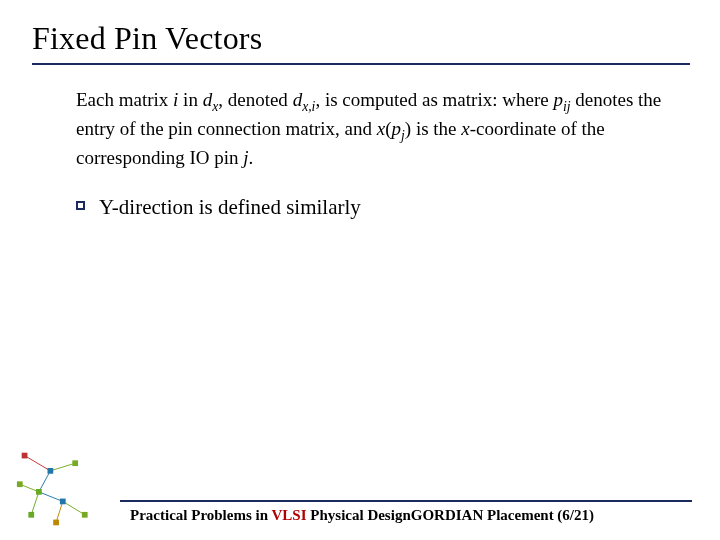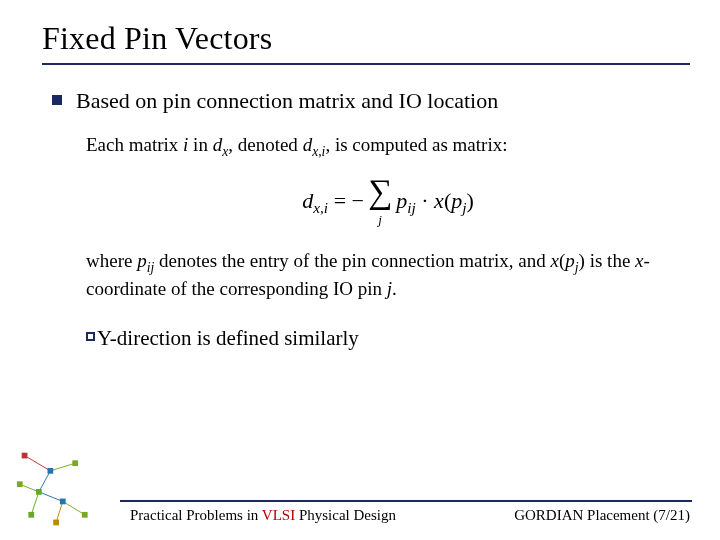--- a/index.html
+++ b/index.html
@@ -7,21 +7,21 @@
   body {
     font-family: "Times New Roman", Times, serif;
     background: #fff;
     color: #000;
     position: relative;
   }
   .slide {
     width: 720px;
     height: 540px;
     position: relative;
-    padding: 20px 30px 0 42px;
+    padding: 20px 30px 0 32px;
   }
   .title {
     font-size: 32px;
     font-weight: normal;
     border-bottom: 2px solid #1a2a5e;
     padding-bottom: 6px;
     margin-bottom: 22px;
     letter-spacing: 0.2px;
   }
   .body-area {
@@ -77,34 +77,34 @@
   .formula .sum .lim {
     display: block;
     font-size: 13px;
     text-align: center;
     font-style: italic;
   }
   .formula sub { font-size: 0.7em; font-style: italic;}
   .row-sub {
     display: flex;
     align-items: flex-start;
-    gap: 2px;
+    gap: 14px;
     margin-left: 34px;
     margin-top: 4px;
   }
   .footer {
     position: absolute;
     left: 0; right: 0;
     bottom: 16px;
     padding: 0 30px 0 130px;
     display: flex;
-    justify-content: space-between;
+    justify-content: flex-start;
     align-items: flex-end;
     font-size: 15px;
-    font-weight: normal;
+    font-weight: bold;
   }
   .footer-rule {
     position: absolute;
     left: 120px; right: 28px;
     bottom: 38px;
     height: 2px;
     background: #1a2a5e;
   }
   .footer .vlsi { color: #b00000; }
   .graph-icon {
@@ -118,31 +118,24 @@
 </style>
 </head>
 <body>
 
 <div class="slide">
 
   <h1 class="title">Fixed Pin Vectors</h1>
 
   <div class="body-area">
 
-    <div class="row-top">
-      <span class="bullet-solid"></span>
-      <span class="body-text">Based on pin connection matrix and IO location</span>
-    </div>
 
     <div class="math-block">
       <span>Each matrix </span><span class="italic">i</span><span> in </span><span class="italic">d</span><sub class="italic">x</sub><span>, denoted </span><span class="italic">d</span><sub class="italic">x,i</sub><span>, is computed as matrix:</span>
 
-      <div class="formula">
-        <span>d</span><sub>x,i</sub><span style="font-style:normal"> = −</span><span class="sum"><span class="sigma">∑</span><span class="lim">j</span></span><span>p</span><sub>ij</sub><span style="font-style:normal"> · </span><span>x</span><span style="font-style:normal">(</span><span>p</span><sub>j</sub><span style="font-style:normal">)</span>
-      </div>
 
       <span>where </span><span class="italic">p</span><sub class="italic">ij</sub><span> denotes the entry of the pin connection matrix, and </span><span class="italic">x</span><span>(</span><span class="italic">p</span><sub class="italic">j</sub><span>)</span><span> is the </span><span class="italic">x</span><span>-coordinate of the corresponding IO pin </span><span class="italic">j</span><span>.</span>
     </div>
 
     <div class="row-sub">
       <span class="bullet-hollow"></span>
       <span class="body-text" style="font-size:21px">Y-direction is defined similarly</span>
     </div>
 
   </div>
@@ -172,16 +165,16 @@
         <rect x="75" y="69" width="6" height="6" fill="#7a2"></rect>
         <rect x="65" y="15" width="6" height="6" fill="#7a2"></rect>
       </g>
     </svg>
   </div>
 
   <div class="footer">
     <div>
       <span>Practical Problems in </span><span class="vlsi">VLSI</span><span> Physical Design</span>
     </div>
-    <div>GORDIAN Placement (7/21)</div>
+    <div>GORDIAN Placement (6/21)</div>
   </div>
 
 </div>
 
 </body></html>

